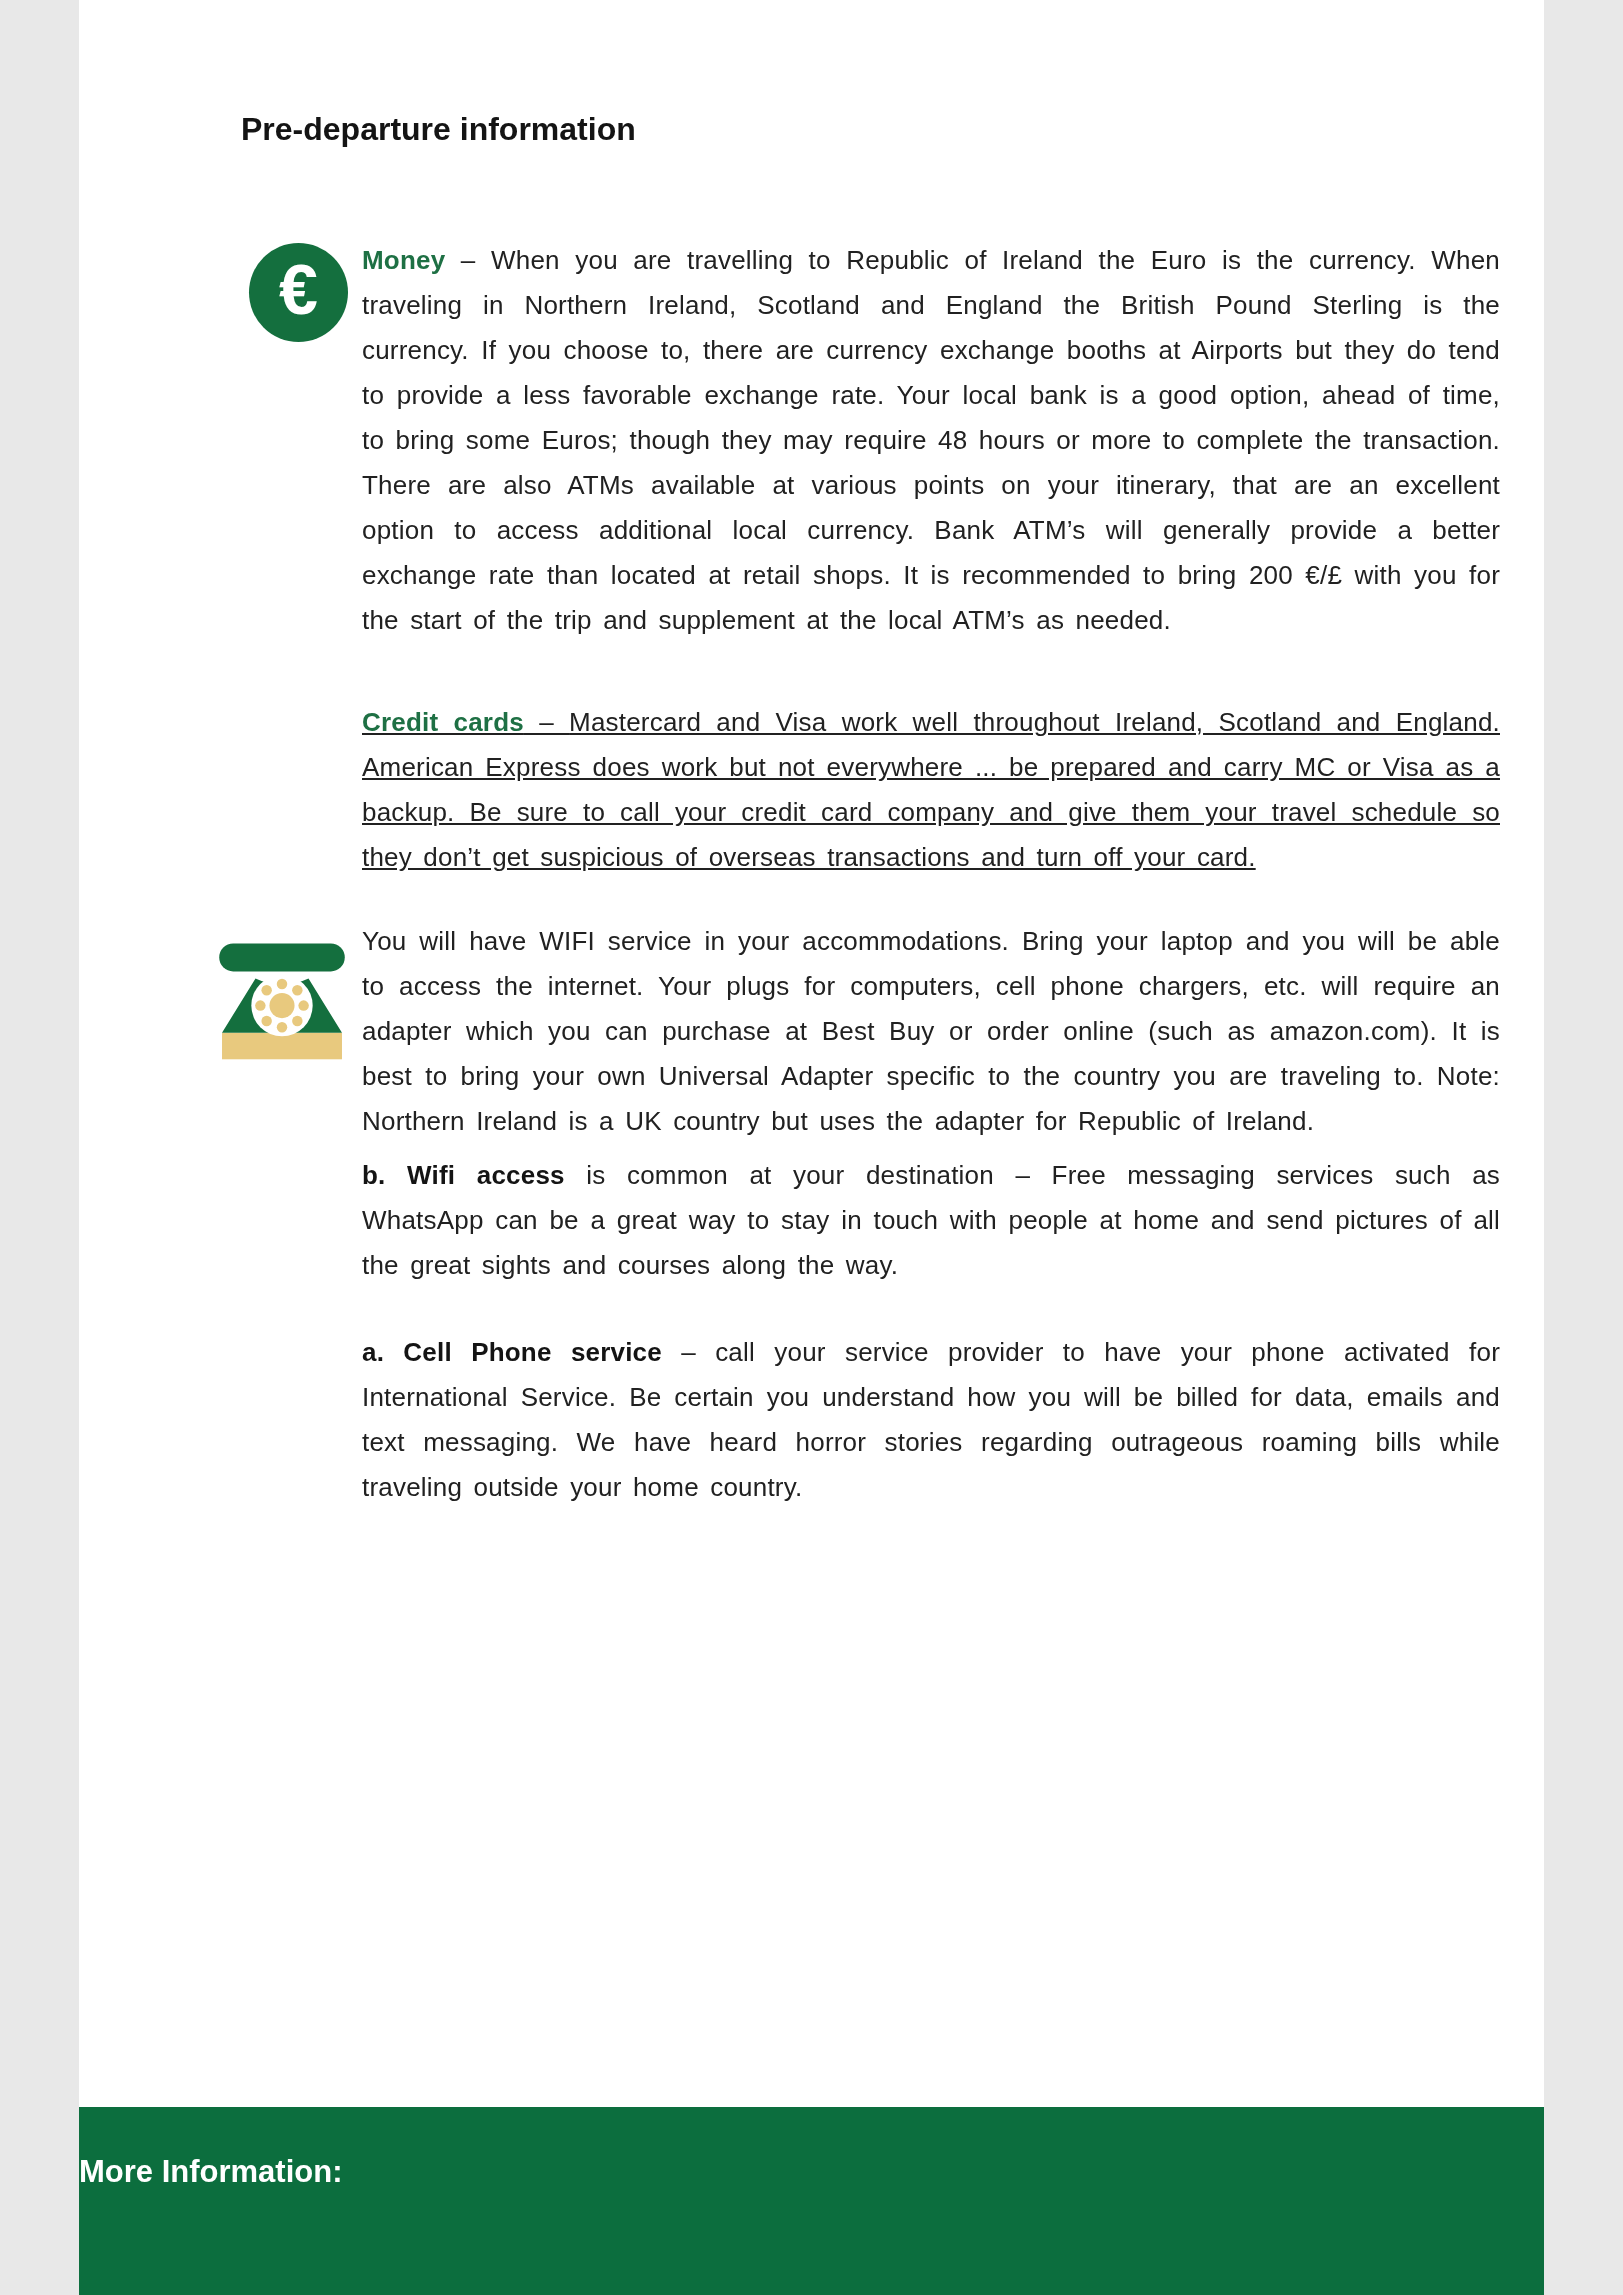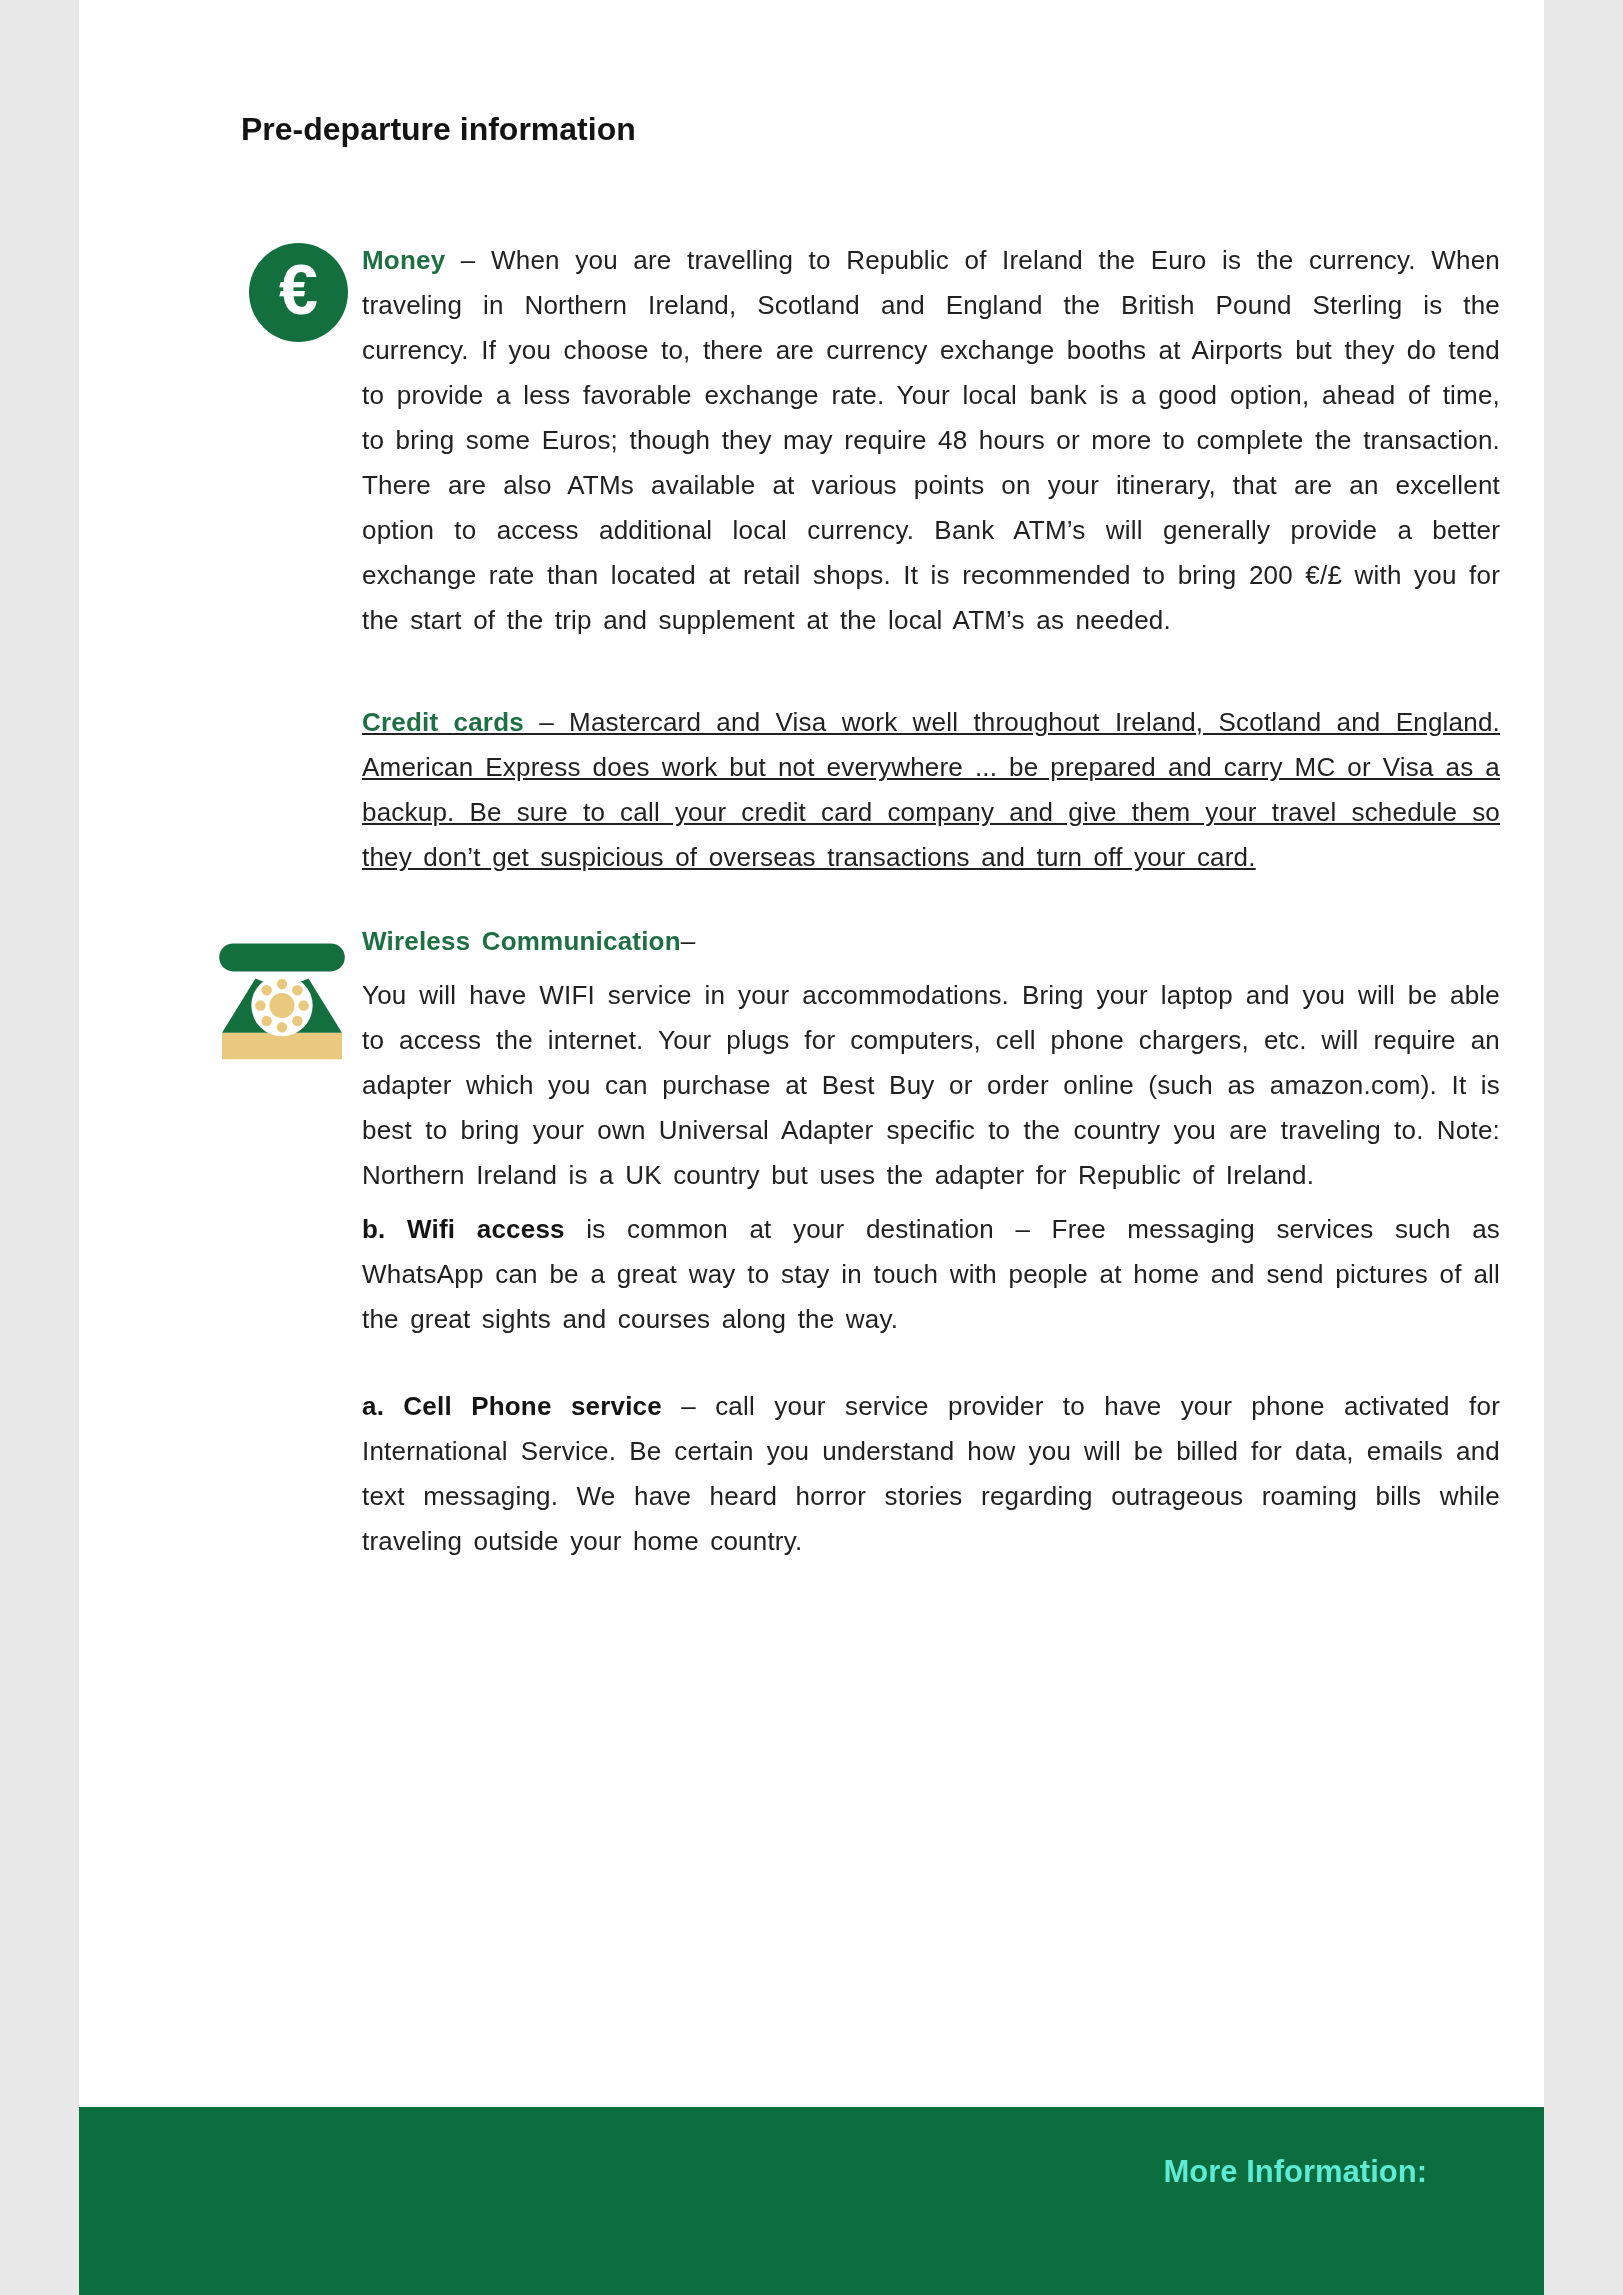--- a/index.html
+++ b/index.html
@@ -85,22 +85,22 @@
     top:4.9px;
     width:140px;height:136px;
   }
   .footer{
     position:absolute;
     left:0;right:0;bottom:0;
     height:188px;
     background:#0c6e3e;
     box-sizing:border-box;
     padding:45px 117px 0 0;
-    text-align:right;
-    color:#5eead4;
+    text-align:left;
+    color:#ffffff;
   }
   .footer .more-info{
     font-size:31px;
     font-weight:bold;
     line-height:39px;
     margin:0;
   }
   .footer .site-url{
     font-size:28px;
     line-height:37px;
@@ -139,21 +139,20 @@
           <circle cx="131" cy="117" r="7.5" fill="#e8c97e"></circle>
           <circle cx="122" cy="139" r="7.5" fill="#e8c97e"></circle>
           <circle cx="100" cy="148" r="7.5" fill="#e8c97e"></circle>
           <circle cx="78" cy="139" r="7.5" fill="#e8c97e"></circle>
           <circle cx="69" cy="117" r="7.5" fill="#e8c97e"></circle>
           <circle cx="78" cy="95" r="7.5" fill="#e8c97e"></circle>
           <circle cx="100" cy="86" r="7.5" fill="#e8c97e"></circle>
           <circle cx="122" cy="95" r="7.5" fill="#e8c97e"></circle>
         </svg>
       </div>
-      <p class="wireless-heading-line"><span class="green-head">Wireless Communication</span><span>–</span></p>
       <p>You will have WIFI service in your accommodations. Bring your laptop and you will be able to access the internet. Your plugs for computers, cell phone chargers, etc. will require an adapter which you can purchase at Best Buy or order online (such as amazon.com). It is best to bring your own Universal Adapter specific to the country you are traveling to. Note: Northern Ireland is a UK country but uses the adapter for Republic of Ireland.</p>
     </div>
 
     <div class="section sec-wifi">
       <p><span class="bold-black">b. Wifi access</span><span> is common at your destination – Free messaging services such as WhatsApp can be a great way to stay in touch with people at home and send pictures of all the great sights and courses along the way.</span></p>
     </div>
 
     <div class="section sec-cell">
       <p><span class="bold-black">a. Cell Phone service</span><span> – </span><span>call your service provider to have your phone activated for International Service. Be certain you understand how you will be billed for data, emails and text messaging. We have heard horror stories regarding outrageous roaming bills while traveling outside your home country.</span></p>
     </div>

